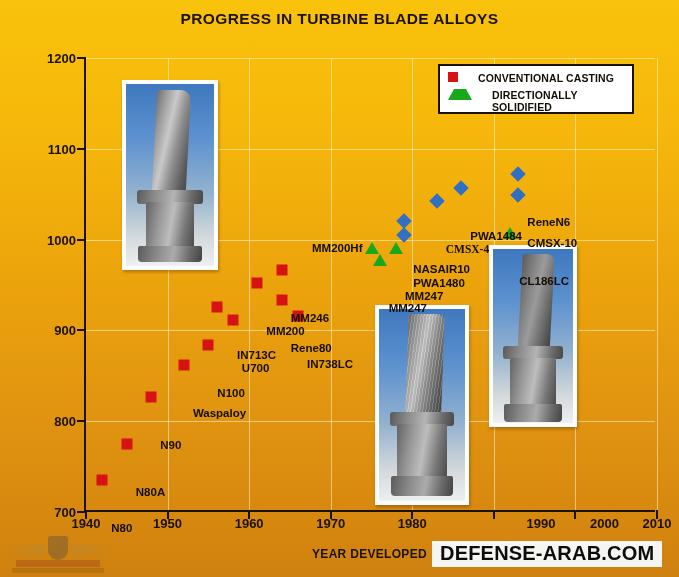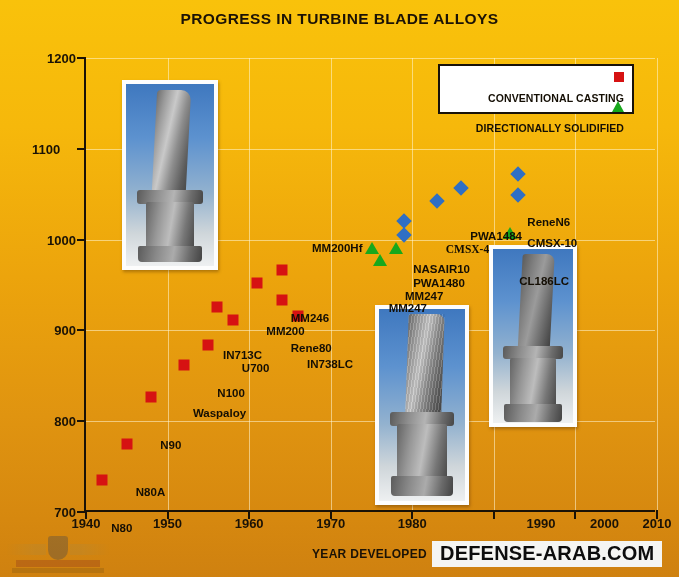--- a/index.html
+++ b/index.html
@@ -51,21 +51,21 @@
   }
   .plab.right{text-align:left;margin-top:48px;}
   .plab.left{transform:translate(-100%,-50%);text-align:right;}
 
   
   .legend{
     position:absolute;left:438px;top:64px;width:196px;
     background:#ffffff;border:2px solid #18120a;padding:6px 8px 6px 8px;
     box-sizing:border-box;z-index:8;
   }
-  .leg-row{display:flex;align-items:flex-end;gap:10px;height:17px;flex-direction:column;}
+  .leg-row{display:flex;align-items:flex-start;gap:20px;height:17px;}
   .leg-row span.t{font-size:10.5px;font-weight:bold;color:#140e04;letter-spacing:.1px;}
   .lg-sq{width:10px;height:10px;background:#d61212;flex:0 0 10px;}
   .lg-tri{width:0;height:0;border-left:6px solid transparent;border-right:6px solid transparent;
           border-bottom:11px solid #18a81c;flex:0 0 12px;}
   .lg-dia{width:10px;height:10px;background:#2f6fc4;transform:rotate(45deg);flex:0 0 10px;}
 
   
   .photo{position:absolute;background:#fdfdfd;padding:4px;box-sizing:border-box;z-index:5;
          box-shadow:1px 2px 3px rgba(60,30,0,.35);}
   .photo .inner{width:100%;height:100%;position:relative;overflow:hidden;
@@ -138,38 +138,38 @@
       <div class="ytick" style="top: 362.2px;"></div>
       <div class="ylabel-t" style="position: absolute; left: -54px; width: 44px; text-align: right; top: 363.2px; transform: translateY(-50%); font-size: 13px; font-weight: bold; color: rgb(26, 18, 6);">800</div>
       <div class="gridline-h" style="top: 272.4px;"></div>
       <div class="ytick" style="top: 271.4px;"></div>
       <div class="ylabel-t" style="position: absolute; left: -54px; width: 44px; text-align: right; top: 272.4px; transform: translateY(-50%); font-size: 13px; font-weight: bold; color: rgb(26, 18, 6);">900</div>
       <div class="gridline-h" style="top: 181.6px;"></div>
       <div class="ytick" style="top: 180.6px;"></div>
       <div class="ylabel-t" style="position: absolute; left: -54px; width: 44px; text-align: right; top: 181.6px; transform: translateY(-50%); font-size: 13px; font-weight: bold; color: rgb(26, 18, 6);">1000</div>
       <div class="gridline-h" style="top: 90.8px;"></div>
       <div class="ytick" style="top: 89.8px;"></div>
-      <div class="ylabel-t" style="position: absolute; left: -54px; width: 44px; text-align: left; top: 90.8px; transform: translateY(-50%); font-size: 13px; font-weight: bold; color: rgb(26, 18, 6);">1100</div>
+      <div class="ylabel-t" style="position: absolute; left: -54px; width: 44px; text-align: right; top: 90.8px; transform: translateY(-50%); font-size: 13px; font-weight: bold; color: rgb(26, 18, 6);">1100</div>
       <div class="gridline-h" style="top: 0px;"></div>
       <div class="ytick" style="top: -1px;"></div>
       <div class="ylabel-t" style="position: absolute; left: -54px; width: 44px; text-align: right; top: 0px; transform: translateY(-50%); font-size: 13px; font-weight: bold; color: rgb(26, 18, 6);">1200</div>
       <div class="pt m-sq" style="left: 16.3143px; top: 422.22px;"></div>
       <div class="plab right" style="top: 422.22px; left: 25.3143px;">N80</div>
       <div class="pt m-sq" style="left: 40.7857px; top: 385.9px;"></div>
       <div class="plab right" style="top: 385.9px; left: 49.7857px;">N80A</div>
       <div class="pt m-sq" style="left: 65.2571px; top: 338.684px;"></div>
       <div class="plab right" style="top: 338.684px; left: 74.2571px;">N90</div>
       <div class="pt m-sq" style="left: 97.8857px; top: 306.904px;"></div>
       <div class="plab right" style="top: 306.904px; left: 106.886px;">Waspaloy</div>
       <div class="pt m-sq" style="left: 122.357px; top: 286.928px;"></div>
       <div class="plab right" style="top: 286.928px; left: 131.357px;">N100</div>
       <div class="pt m-sq" style="left: 146.829px; top: 261.504px;"></div>
       <div class="plab right" style="top: 261.504px; left: 155.829px;">U700</div>
       <div class="pt m-sq" style="left: 130.514px; top: 248.792px;"></div>
-      <div class="plab right" style="top: 248.792px; left: 137px;">IN713C</div>
+      <div class="plab right" style="top: 248.792px; left: 151px;">IN713C</div>
       <div class="pt m-sq" style="left: 212.086px; top: 257.872px;"></div>
       <div class="plab right" style="top: 257.872px; left: 221.086px;">IN738LC</div>
       <div class="pt m-sq" style="left: 195.771px; top: 241.528px;"></div>
       <div class="plab right" style="top: 241.528px; left: 204.771px;">Rene80</div>
       <div class="pt m-sq" style="left: 171.3px; top: 225.184px;"></div>
       <div class="plab right" style="top: 225.184px; left: 180.3px;">MM200</div>
       <div class="pt m-sq" style="left: 195.771px; top: 211.564px;"></div>
       <div class="plab right" style="top: 211.564px; left: 204.771px;">MM246</div>
       <div class="pt m-tri" style="left: 285.5px; top: 189.772px;"></div>
       <div class="plab left" style="top: 189.772px; left: 276.5px;">MM200Hf</div>

